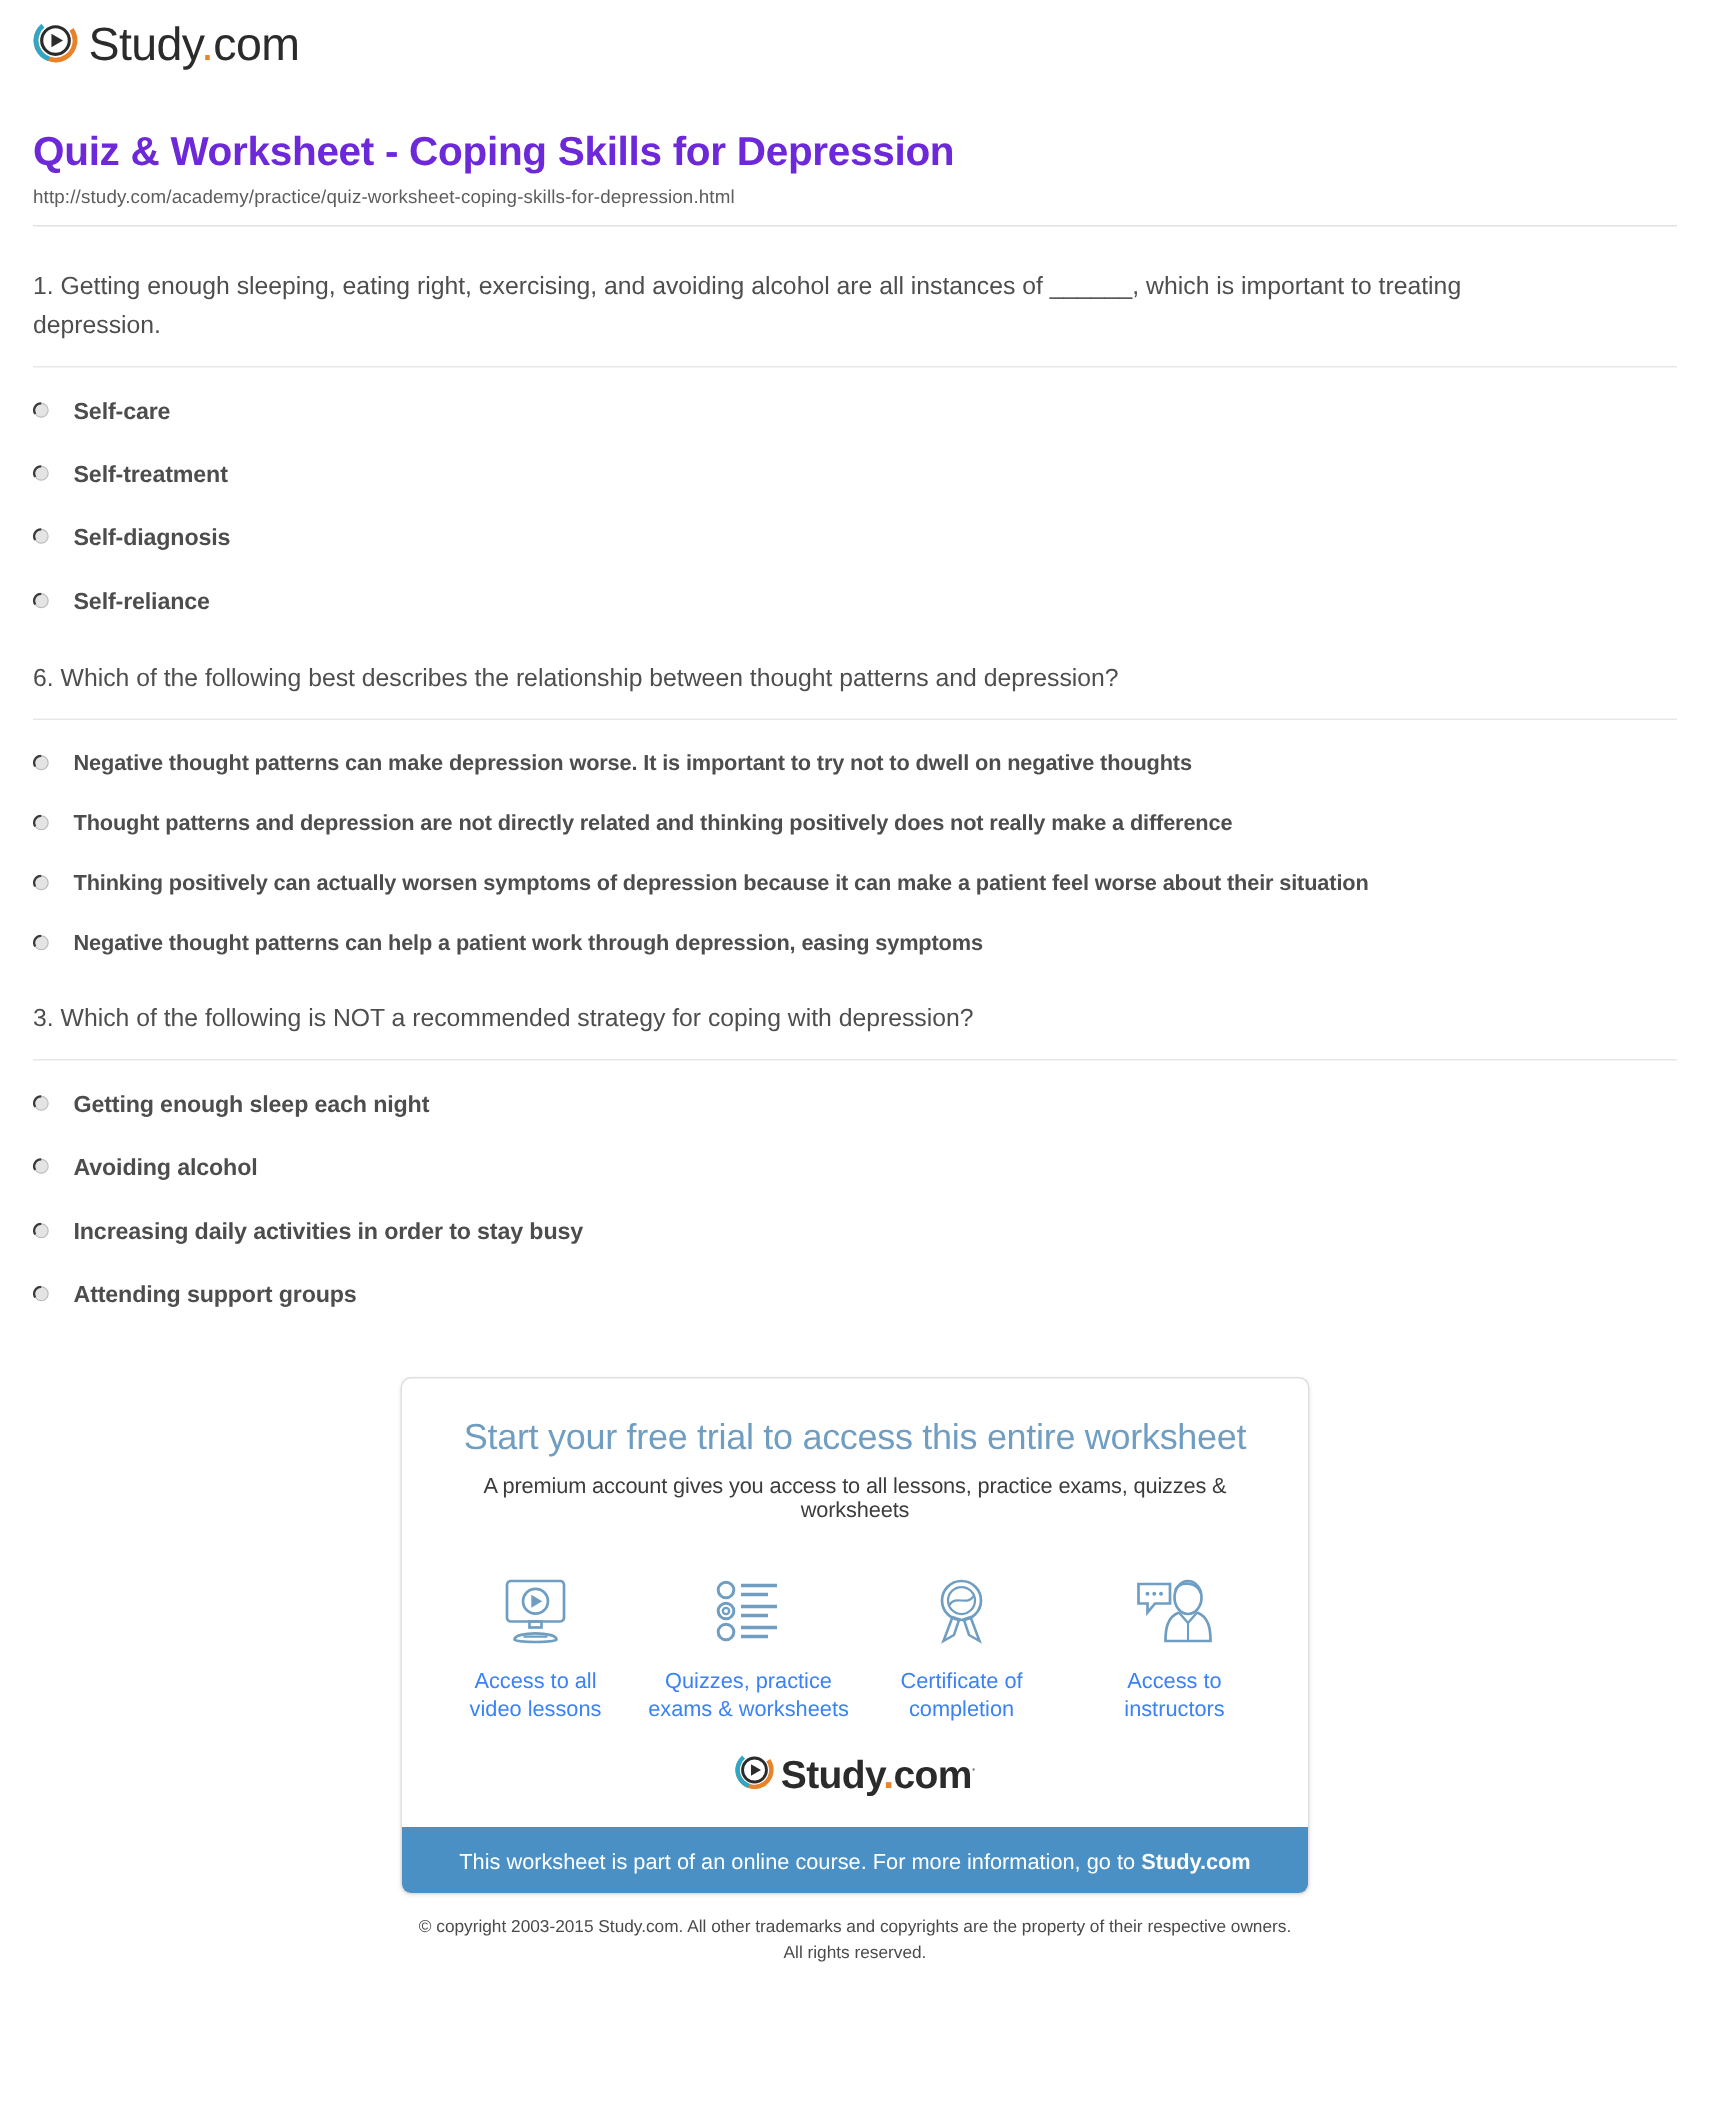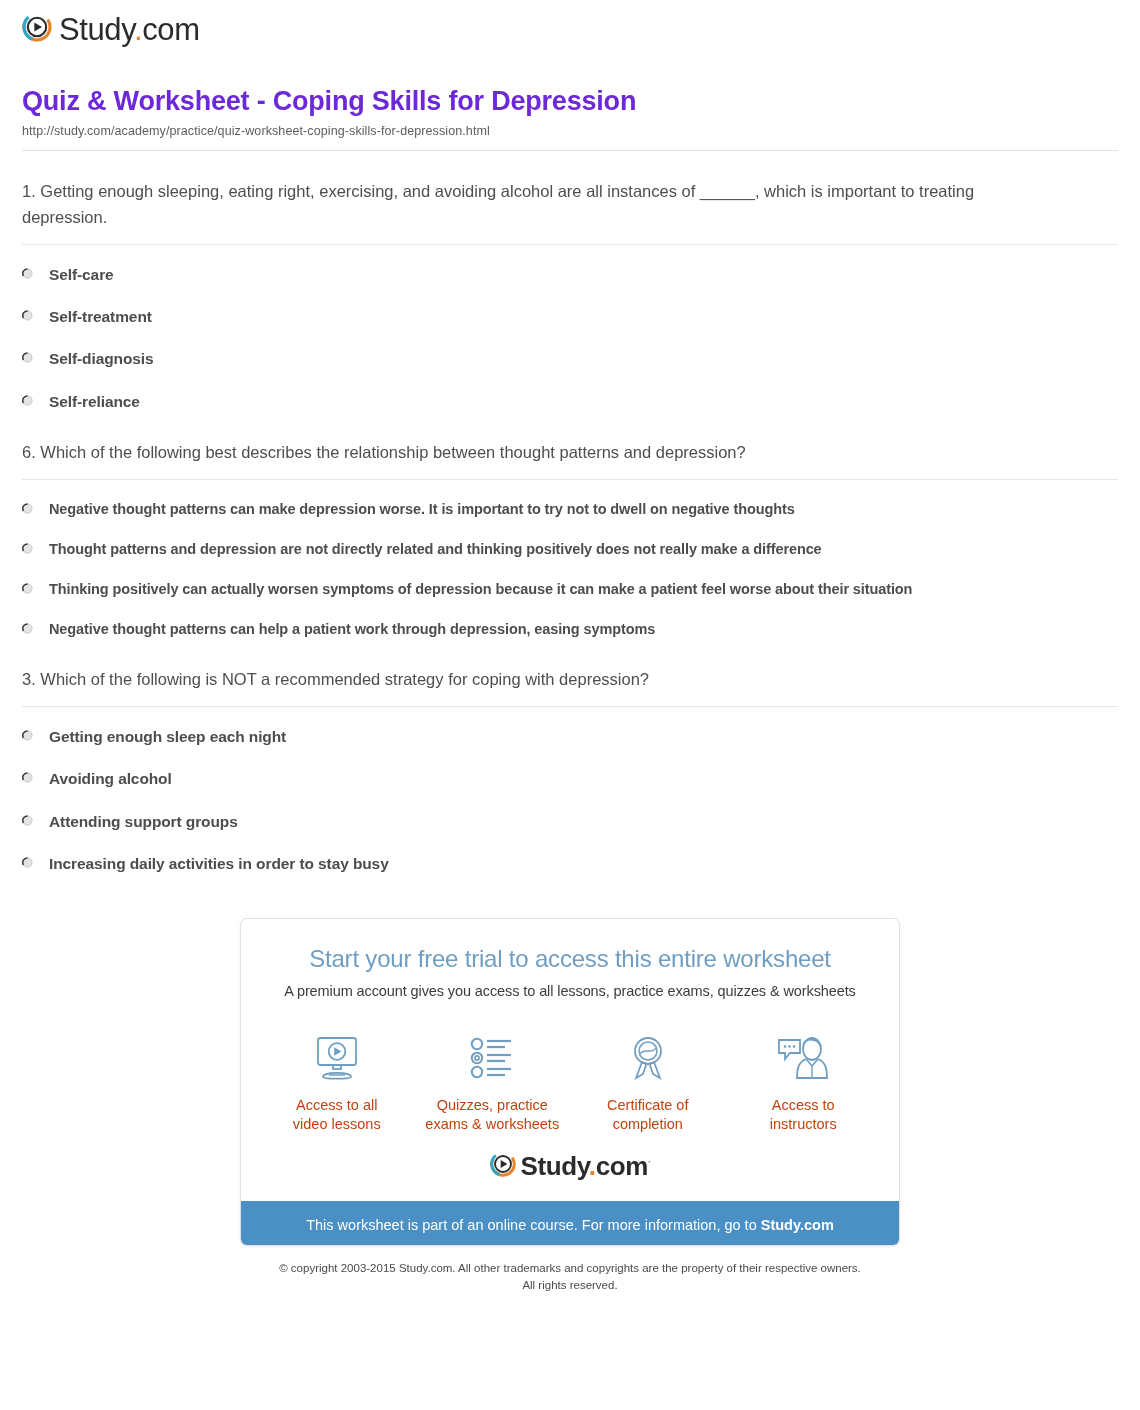--- a/index.html
+++ b/index.html
@@ -110,21 +110,21 @@
   .q2 .option-label { font-size: 14.5px; }
   .q2 .option { margin-bottom: 21px; }
 
   
   .promo-area {
     margin-top: 44px;
     display: flex;
     justify-content: center;
   }
   .promo-card {
-    width: 660px;
+    width: 606px;
     background: #ffffff;
     border: 1px solid #e0e0e0;
     border-radius: 7px;
     box-shadow: 0 1px 3px rgba(0,0,0,0.07);
     overflow: hidden;
   }
   .promo-inner { padding: 26px 20px 8px 20px; text-align: center; }
   .promo-headline {
     font-size: 24px;
     color: #6f9ec2;
@@ -150,21 +150,21 @@
   }
   .feature-icon {
     height: 58px;
     display: flex;
     align-items: center;
     justify-content: center;
     margin-bottom: 9px;
   }
   .feature-label {
     font-size: 14.5px;
-    color: #c2410c;
+    color: #3b82f6;
     line-height: 1.3;
     white-space: pre-line;
   }
   .promo-logo {
     display: flex;
     justify-content: center;
     align-items: center;
     padding: 14px 0 20px 0;
   }
   .promo-logo .logo-text { font-size: 26px; font-weight: bold; }
@@ -320,30 +320,30 @@
         </span>
         <span class="option-label">Avoiding alcohol</span>
       </li>
       <li class="option">
         <span class="radio">
           <svg width="11" height="11" viewBox="0 0 11 11">
             <circle cx="5.5" cy="5.5" r="4.6" fill="#e4e4e4" stroke="#bdbdbd" stroke-width="0.8"></circle>
             <path d="M5.5 0.9 A4.6 4.6 0 0 0 1.5 8.0" fill="none" stroke="#3a3a3a" stroke-width="1.5"></path>
           </svg>
         </span>
+        <span class="option-label">Increasing daily activities in order to stay busy</span>
+      </li>
+      <li class="option">
+        <span class="radio">
+          <svg width="11" height="11" viewBox="0 0 11 11">
+            <circle cx="5.5" cy="5.5" r="4.6" fill="#e4e4e4" stroke="#bdbdbd" stroke-width="0.8"></circle>
+            <path d="M5.5 0.9 A4.6 4.6 0 0 0 1.5 8.0" fill="none" stroke="#3a3a3a" stroke-width="1.5"></path>
+          </svg>
+        </span>
         <span class="option-label">Attending support groups</span>
-      </li>
-      <li class="option">
-        <span class="radio">
-          <svg width="11" height="11" viewBox="0 0 11 11">
-            <circle cx="5.5" cy="5.5" r="4.6" fill="#e4e4e4" stroke="#bdbdbd" stroke-width="0.8"></circle>
-            <path d="M5.5 0.9 A4.6 4.6 0 0 0 1.5 8.0" fill="none" stroke="#3a3a3a" stroke-width="1.5"></path>
-          </svg>
-        </span>
-        <span class="option-label">Increasing daily activities in order to stay busy</span>
       </li>
     </ul>
   </div>
 </div>
 
 <div class="promo-area">
   <div class="promo-card">
     <div class="promo-inner">
       <div class="promo-headline">Start your free trial to access this entire worksheet</div>
       <div class="promo-sub">A premium account gives you access to all lessons, practice exams, quizzes &amp; worksheets</div>

